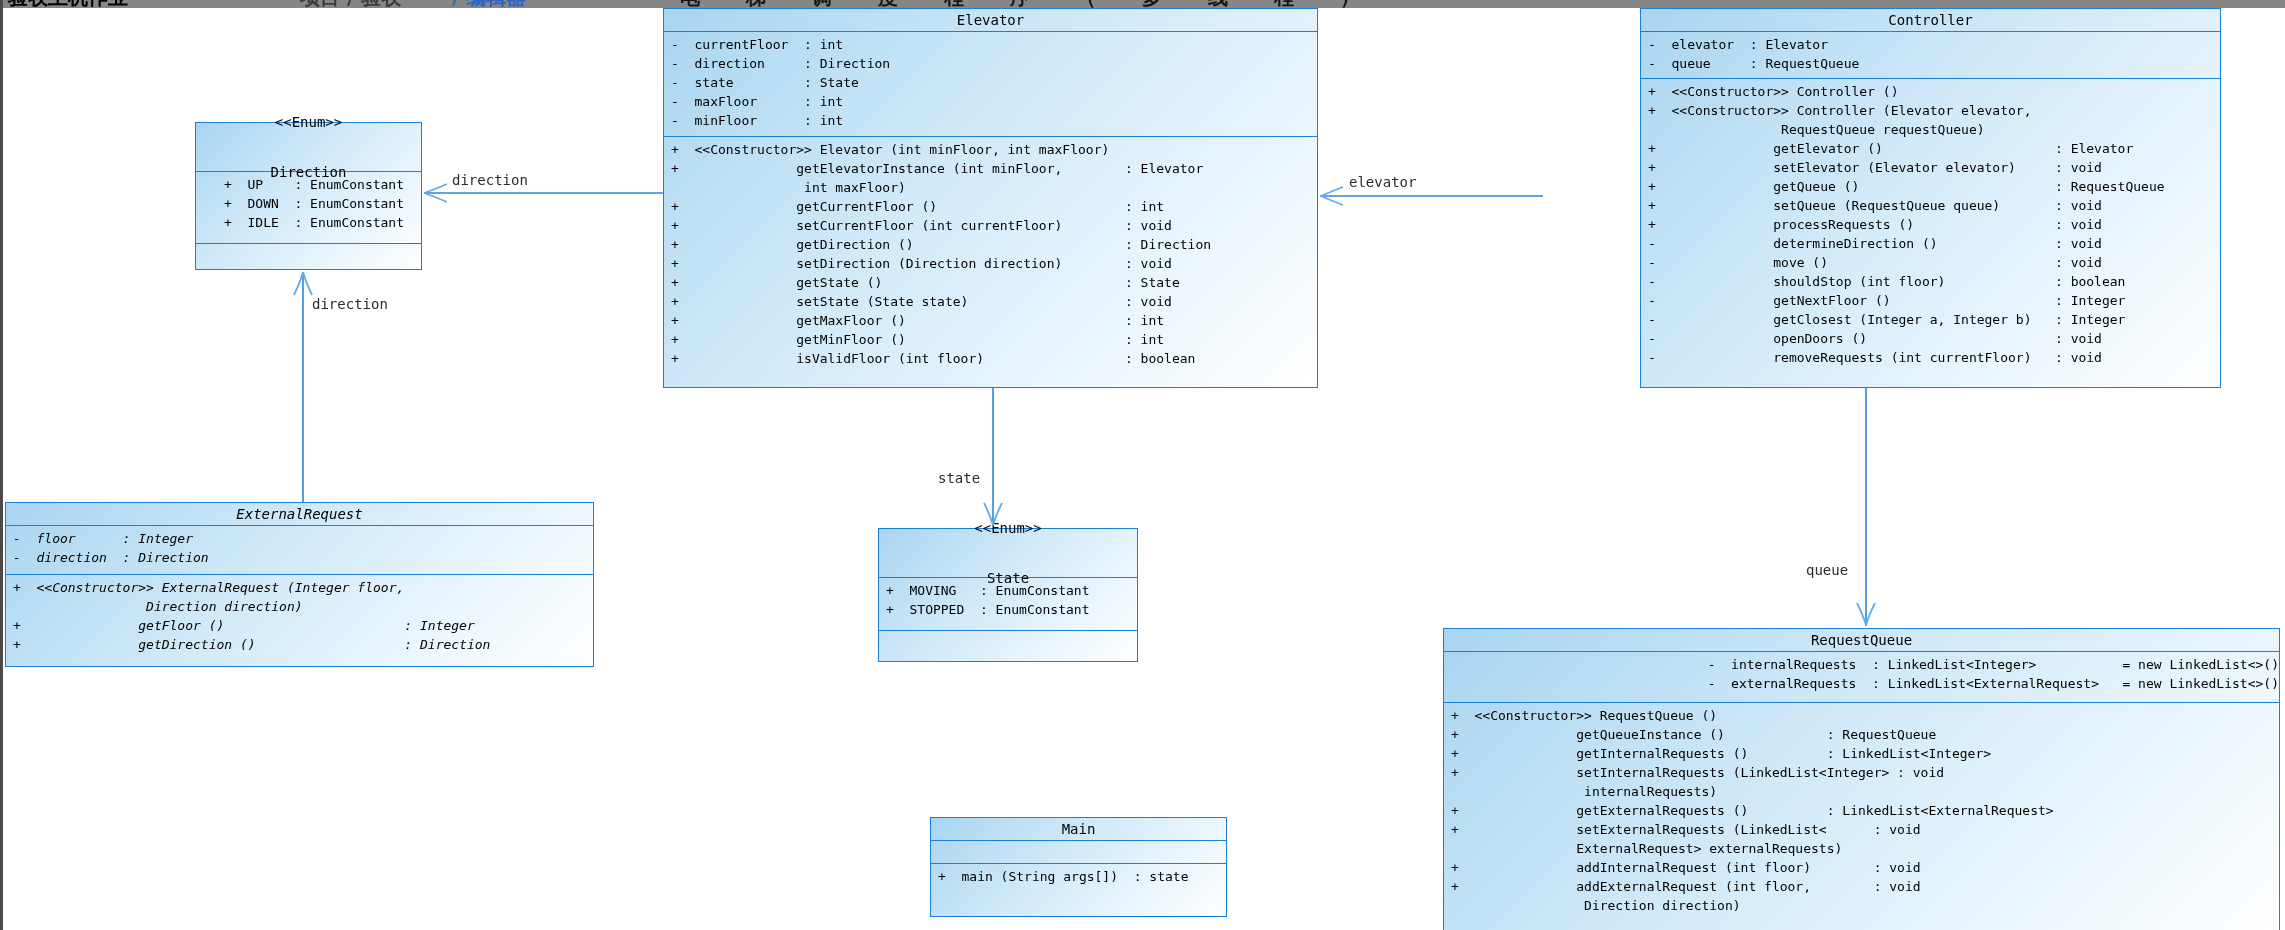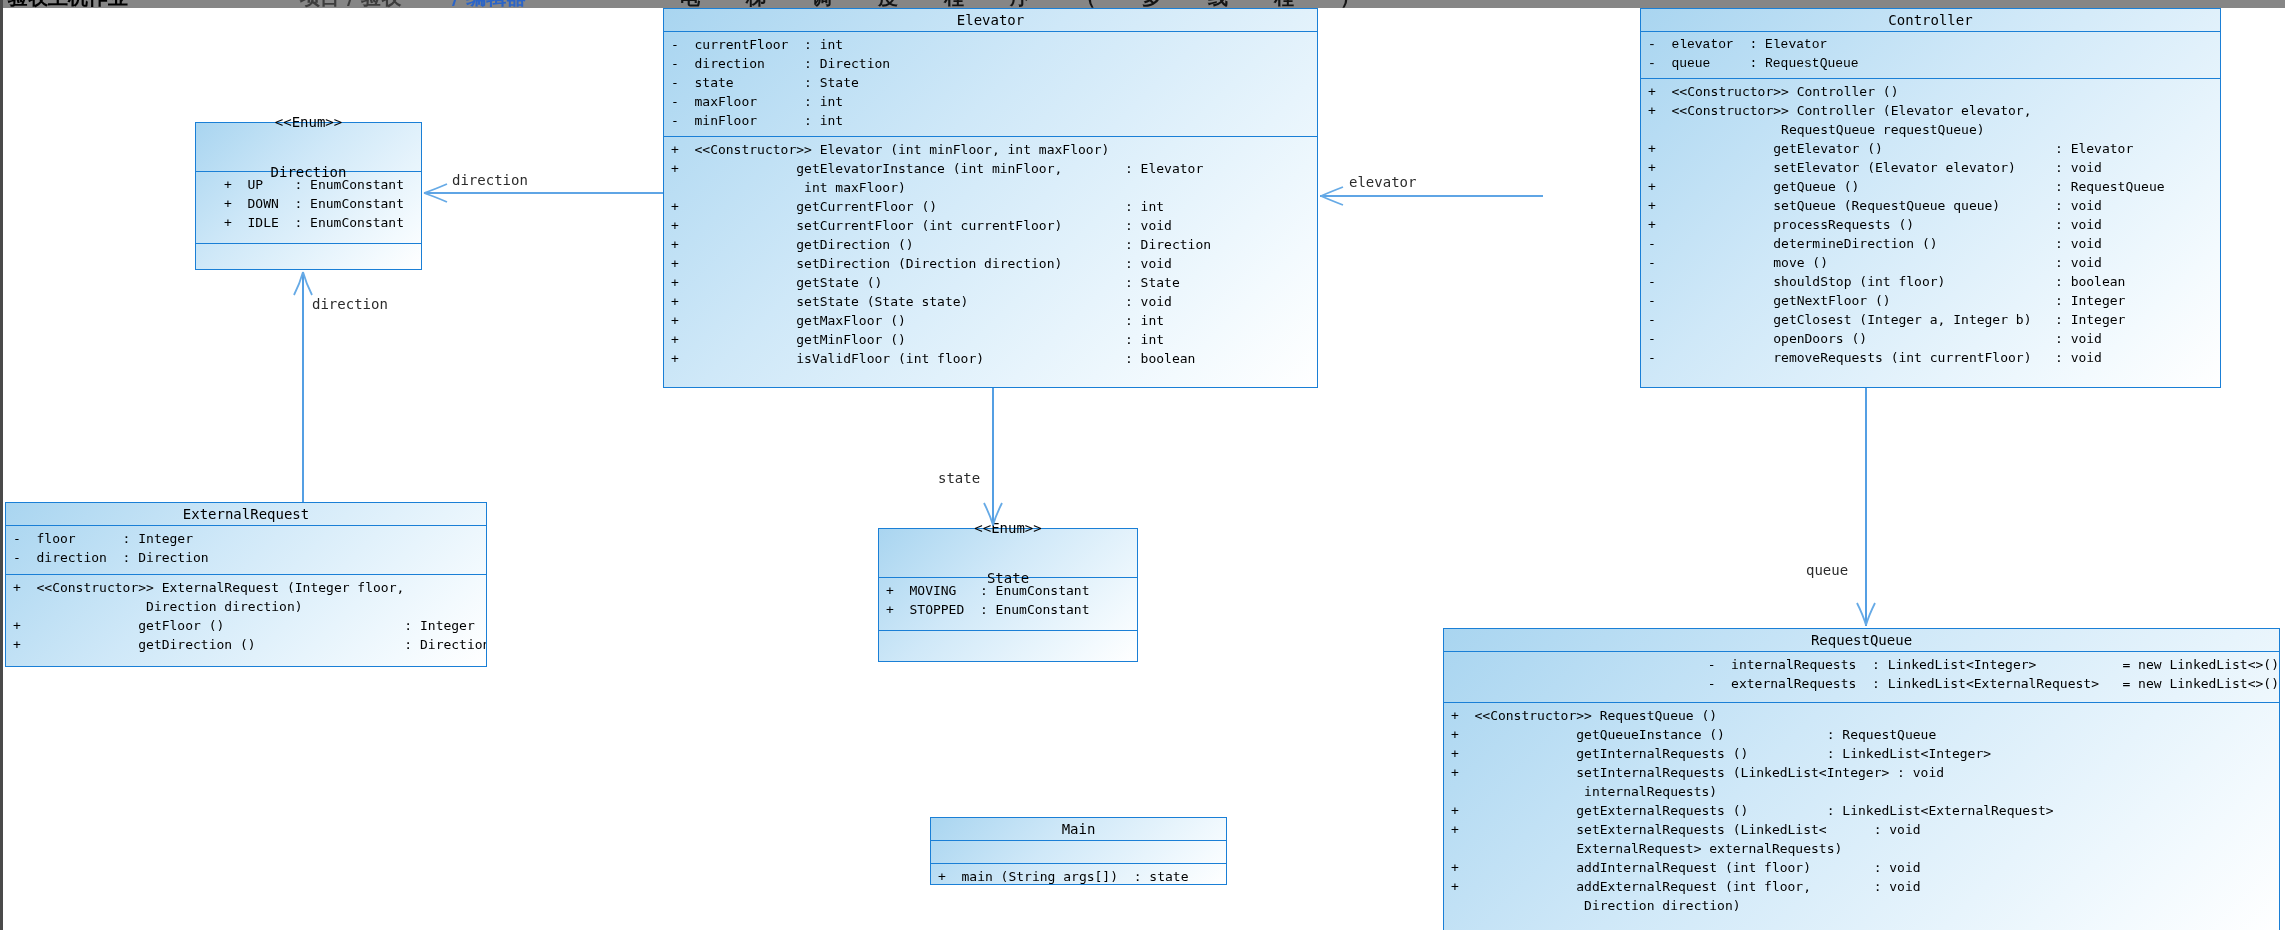--- a/index.html
+++ b/index.html
@@ -49,33 +49,33 @@
     position:absolute;z-index:4;
     font-size:14px;line-height:16px;color:#2b2b2b;
     font-family:"DejaVu Sans Mono","Liberation Mono",monospace;
     white-space:nowrap;
   }
   
   #box-elevator       {left:663px; top:8px;   width:655px;height:380px;}
   #box-controller     {left:1604px;top:8px;   width:581px;height:380px;margin-left:36px;}
   #box-direction      {left:195px; top:122px; width:227px;height:148px;}
   #box-state          {left:878px; top:528px; width:260px;height:134px;}
-  #box-externalrequest{left:5px;   top:502px; width:482px;height:165px;}
-  #box-main           {left:930px; top:817px; width:297px;height:68px;}
+  #box-externalrequest{left:5px;   top:502px; width:589px;height:165px;font-style:italic;}
+  #box-main           {left:930px; top:817px; width:297px;height:100px;}
   #box-requestqueue   {left:1443px;top:628px; width:837px;height:310px;}
 
   #box-elevator .u-title,
   #box-controller .u-title,
   #box-externalrequest .u-title,
   #box-main .u-title,
   #box-requestqueue .u-title{height:22px;}
   #box-direction .u-title,#box-state .u-title{height:48px;gap:32px;}
 
   #box-elevator .attrs{height:104px;}
-  #box-controller .attrs{height:46px;font-family:Liberation Mono, monospace;}
+  #box-controller .attrs{height:46px;}
   #box-direction .attrs{height:71px;padding-left:28px;}
   #box-state .attrs{height:52px;}
   #box-externalrequest .attrs{height:48px;}
   #box-requestqueue .attrs{height:50px;text-align:right;}
   #box-main .attrs{height:22px;}
 </style>
 </head>
 <body>
 
 <div class="top-strip">

